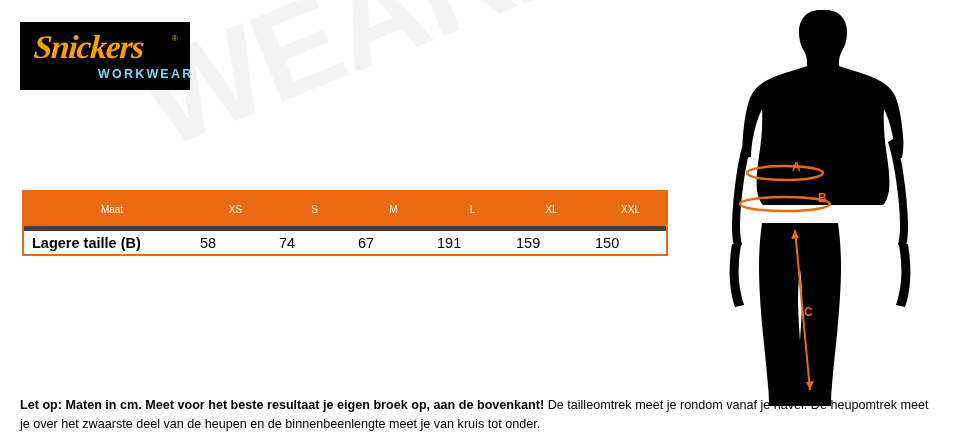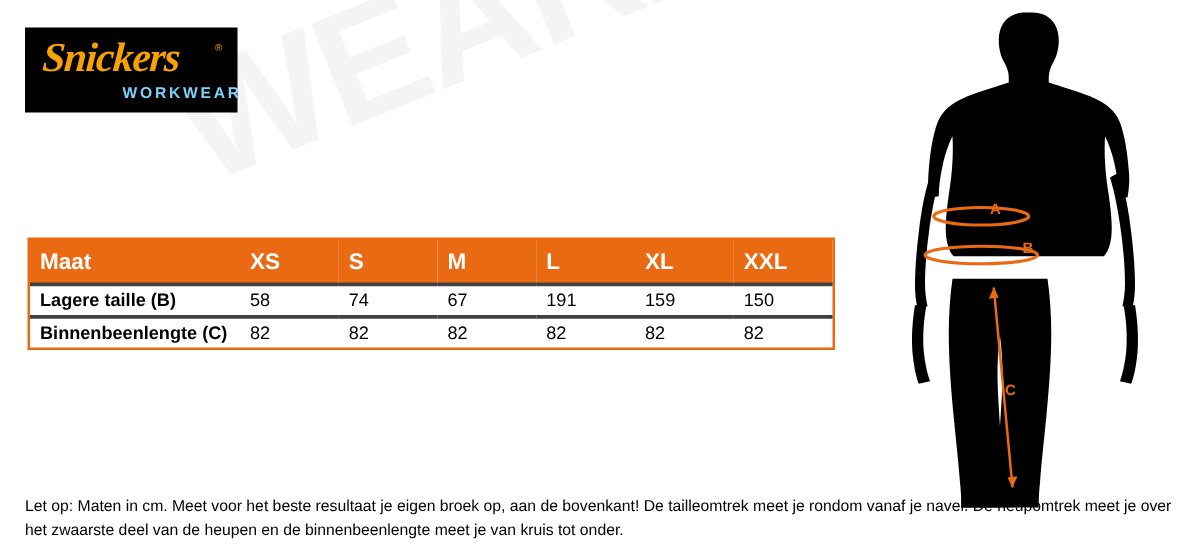--- a/index.html
+++ b/index.html
@@ -101,52 +101,52 @@
     background: #fff;
   }
   table.sizes {
     border-collapse: collapse;
     width: 100%;
     table-layout: fixed;
   }
   table.sizes thead th {
     background: #ea6a13;
     color: #ffffff;
-    font-size: 18px;
-    font-weight: bold;
-    text-align: left;
+    font-size: 10px;
+    font-weight: normal;
+    text-align: center;
     padding: 6px 0 6px 8px;
     height: 22px;
   }
   table.sizes thead th.first { width: 160px; }
   table.sizes tbody td {
     font-size: 14.5px;
     padding: 2px 0 2px 8px;
     height: 19px;
     color: #000;
   }
   table.sizes tbody td.label {
     font-weight: bold;
   }
   table.sizes tbody tr.sep td {
-    border-top: 3px solid #404040;
+    border-top: 5px solid #404040;
     margin-top: 34px;
   }
 
   
   .footnote {
     position: absolute;
     left: 20px;
     top: 396px;
     width: 920px;
     font-size: 12.6px;
     line-height: 19px;
     color: #000;
   }
-  .footnote b { font-weight: normal; }
+  .footnote b { font-weight: bold; }
 
   
   .figure {
     position: absolute;
     left: 700px;
     top: 8px;
     width: 240px;
     height: 400px;
   }
   .fig-label {
@@ -189,29 +189,20 @@
       <tbody>
         <tr class="sep">
           <td class="label">Lagere taille (B)</td>
           <td>58</td>
           <td>74</td>
           <td>67</td>
           <td>191</td>
           <td>159</td>
           <td>150</td>
         </tr>
-        <tr class="sep">
-          <td class="label">Binnenbeenlengte (C)</td>
-          <td>82</td>
-          <td>82</td>
-          <td>82</td>
-          <td>82</td>
-          <td>82</td>
-          <td>82</td>
-        </tr>
       </tbody>
     </table>
   </div>
 
   <div class="figure">
     <svg width="240" height="400" viewBox="0 0 240 400">
       <g fill="#000000">
 
         <path d="M120 2c-13 0-21 9-21 22 0 8 2 14 5 19 2 4 3 7 3 11l-0 4c-9 3-23 7-33 11-12 5-20 11-24 21-4 11-6 25-7 38-1 9 0 16 1 22l7-1c0-7 1-15 3-24 2-10 5-18 8-24 1 18-1 34-3 47-2 14-3 25-2 34 1 7 3 12 6 15h120c3-3 5-8 6-15 1-9 0-20-2-34-2-13-4-29-3-47 3 6 6 14 8 24 2 9 3 17 3 24l7 1c1-6 2-13 1-22-1-13-3-27-7-38-4-10-12-16-24-21-10-4-24-8-33-11l0-4c0-4 1-7 3-11 3-5 5-11 5-19 0-13-8-22-21-22z"></path>
 

